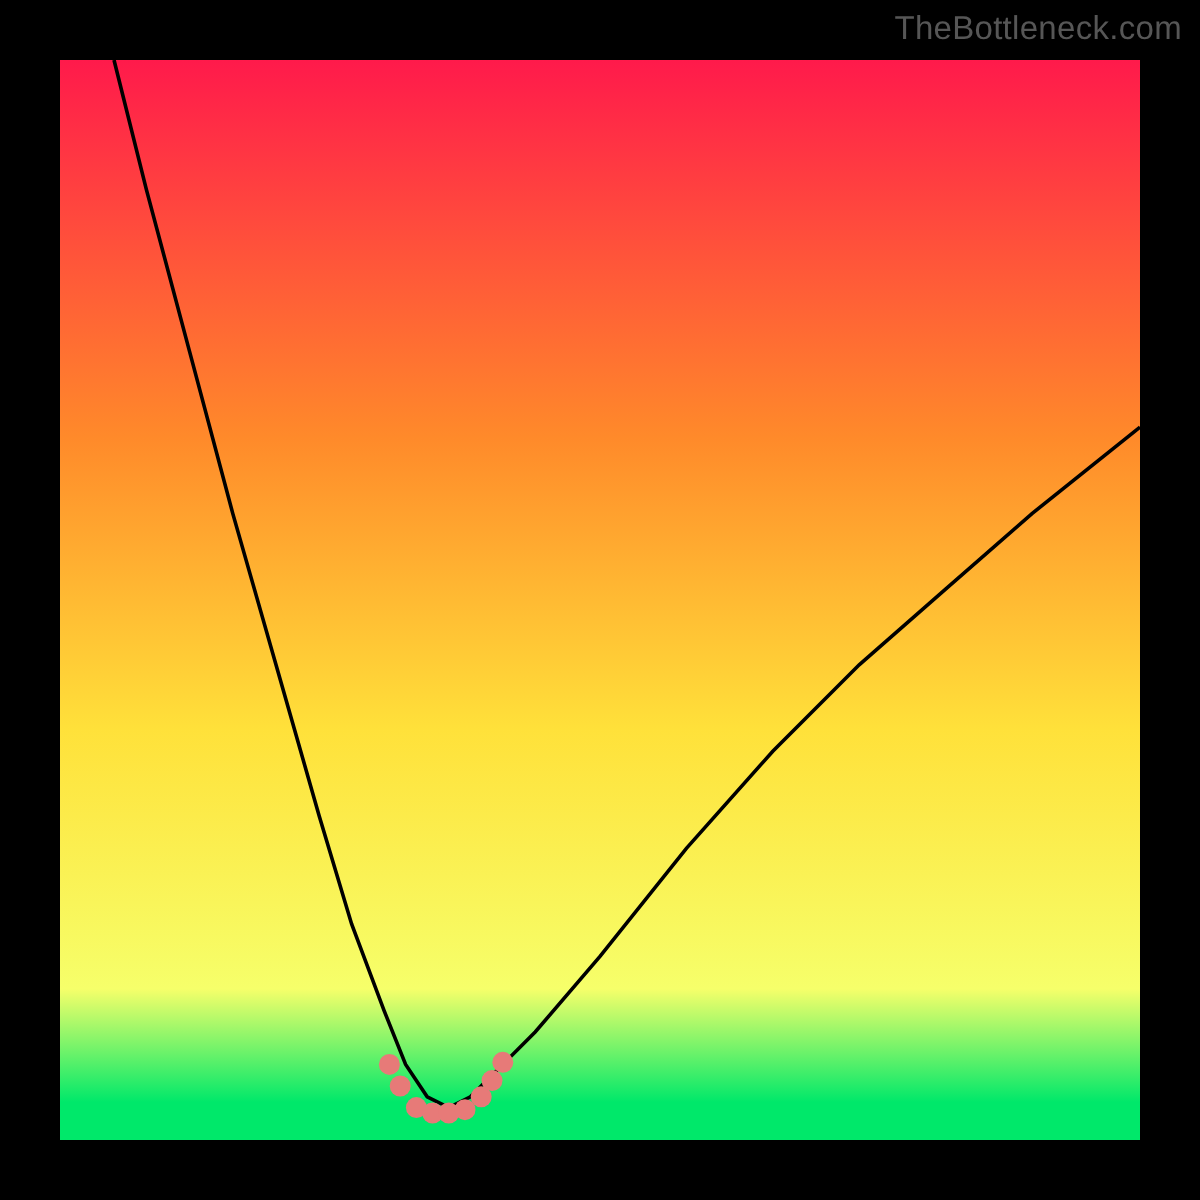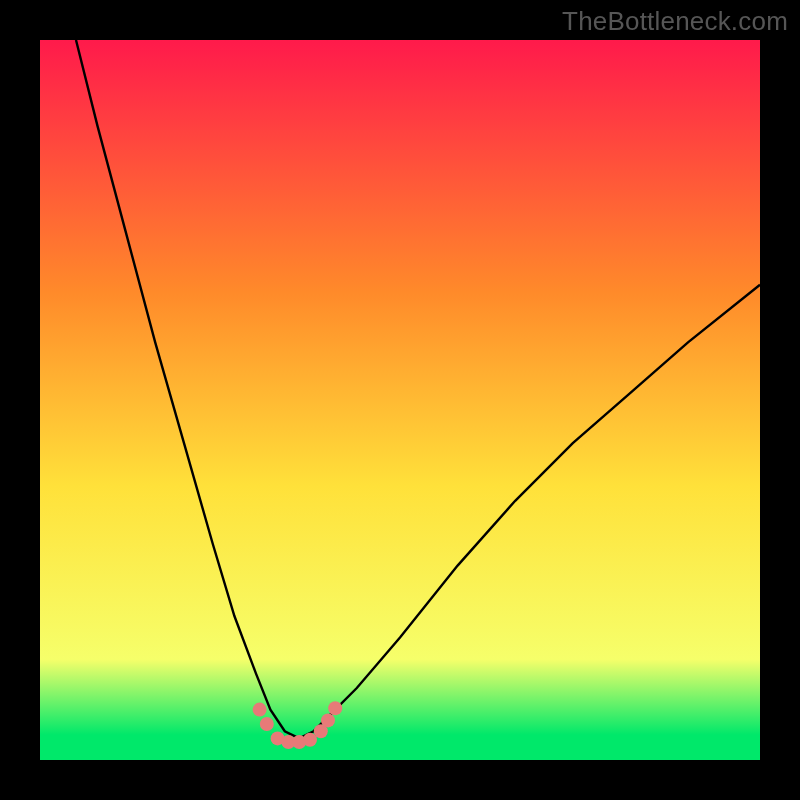--- a/index.html
+++ b/index.html
@@ -29,21 +29,21 @@
     left: 0;
     top: 0;
     width: 100%;
     height: 100%;
   }
   .watermark {
     position: absolute;
     top: 6px;
     right: 12px;
     font-family: Arial, Helvetica, sans-serif;
-    font-size: 26px;
+    font-size: 22px;
     font-weight: 500;
     color: #565656;
     letter-spacing: 0.2px;
   }
   svg.curve {
     position: absolute;
     left: 0;
     top: 0;
     width: 100%;
     height: 100%;

